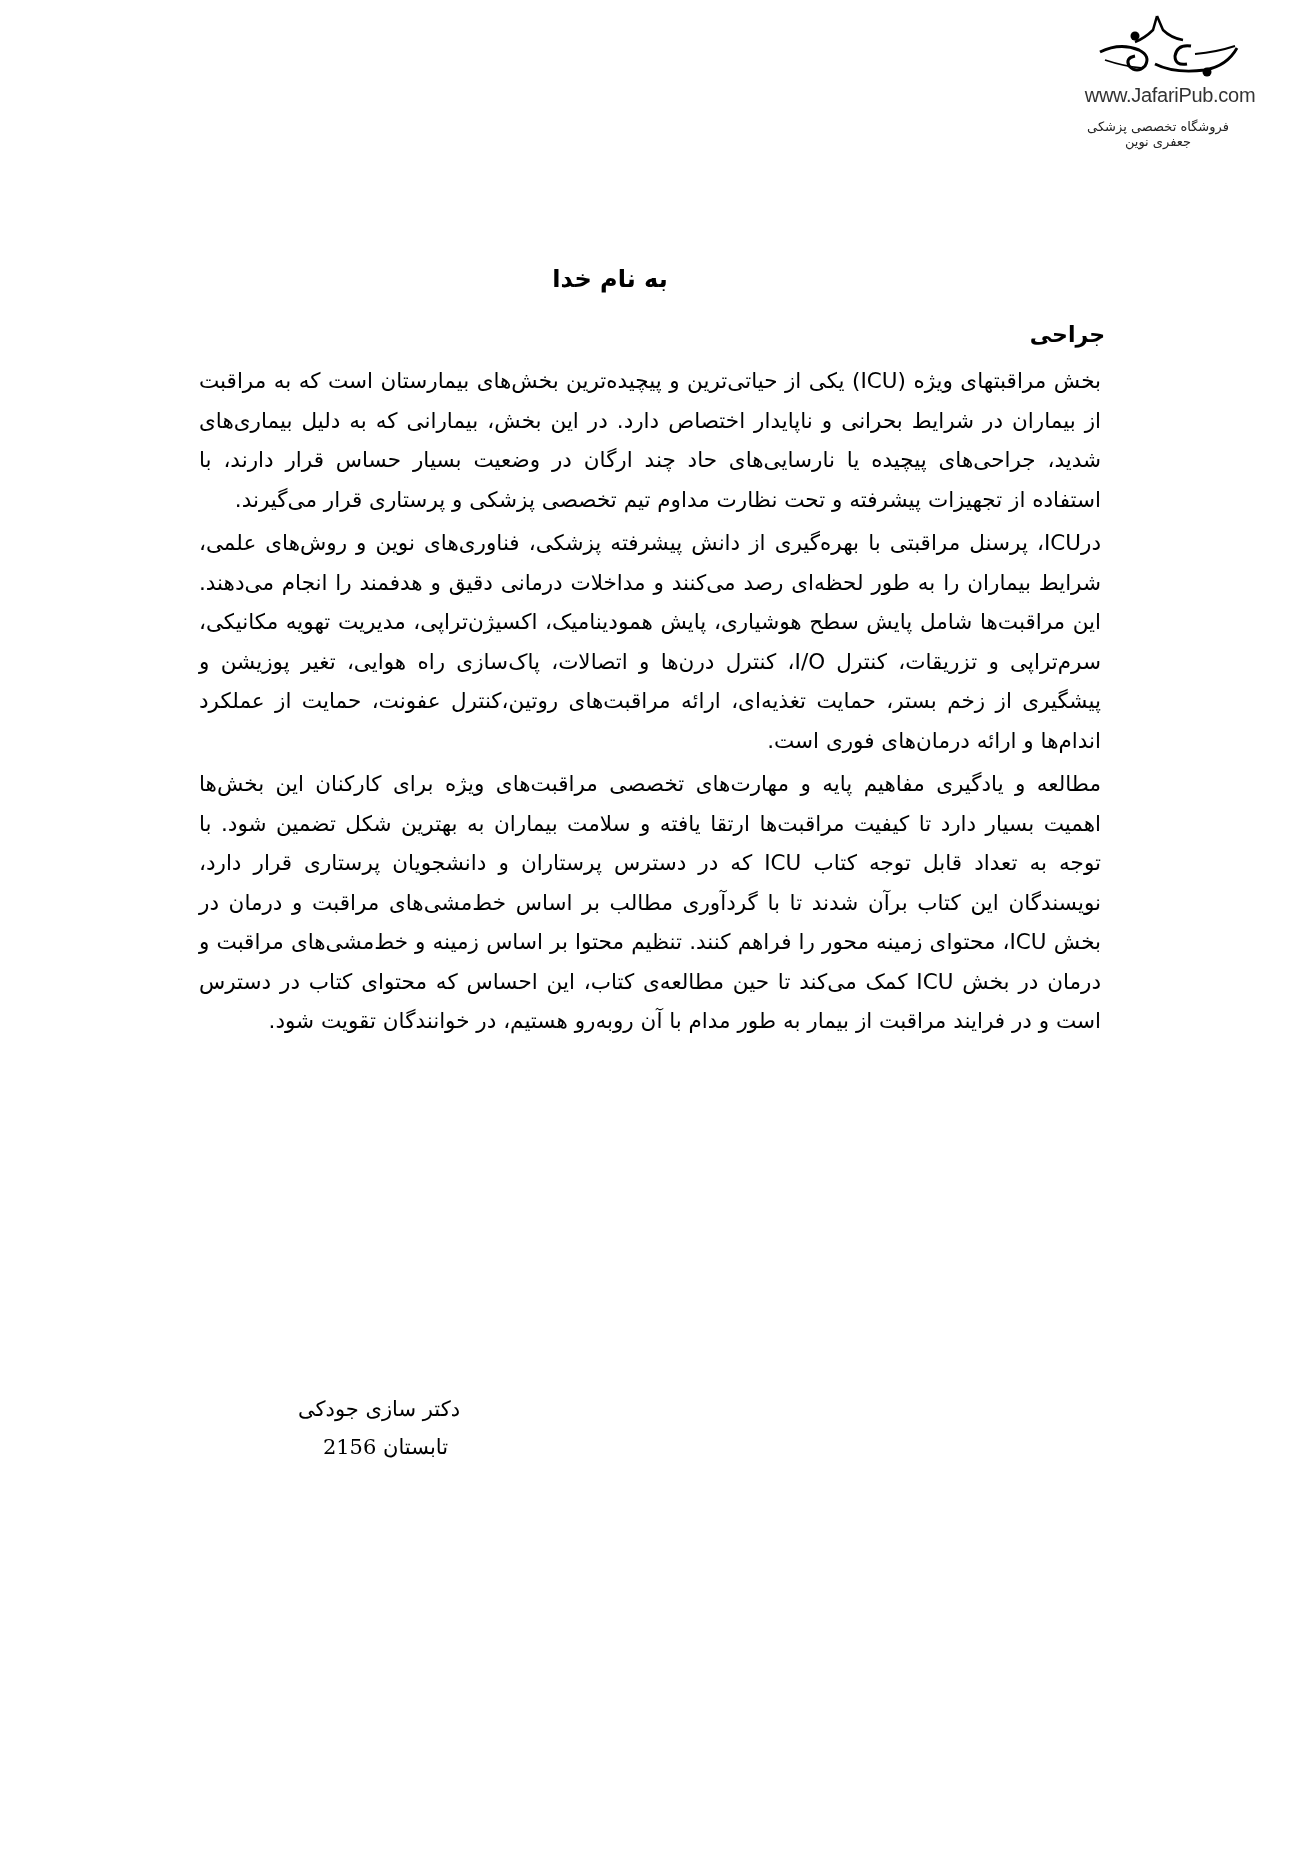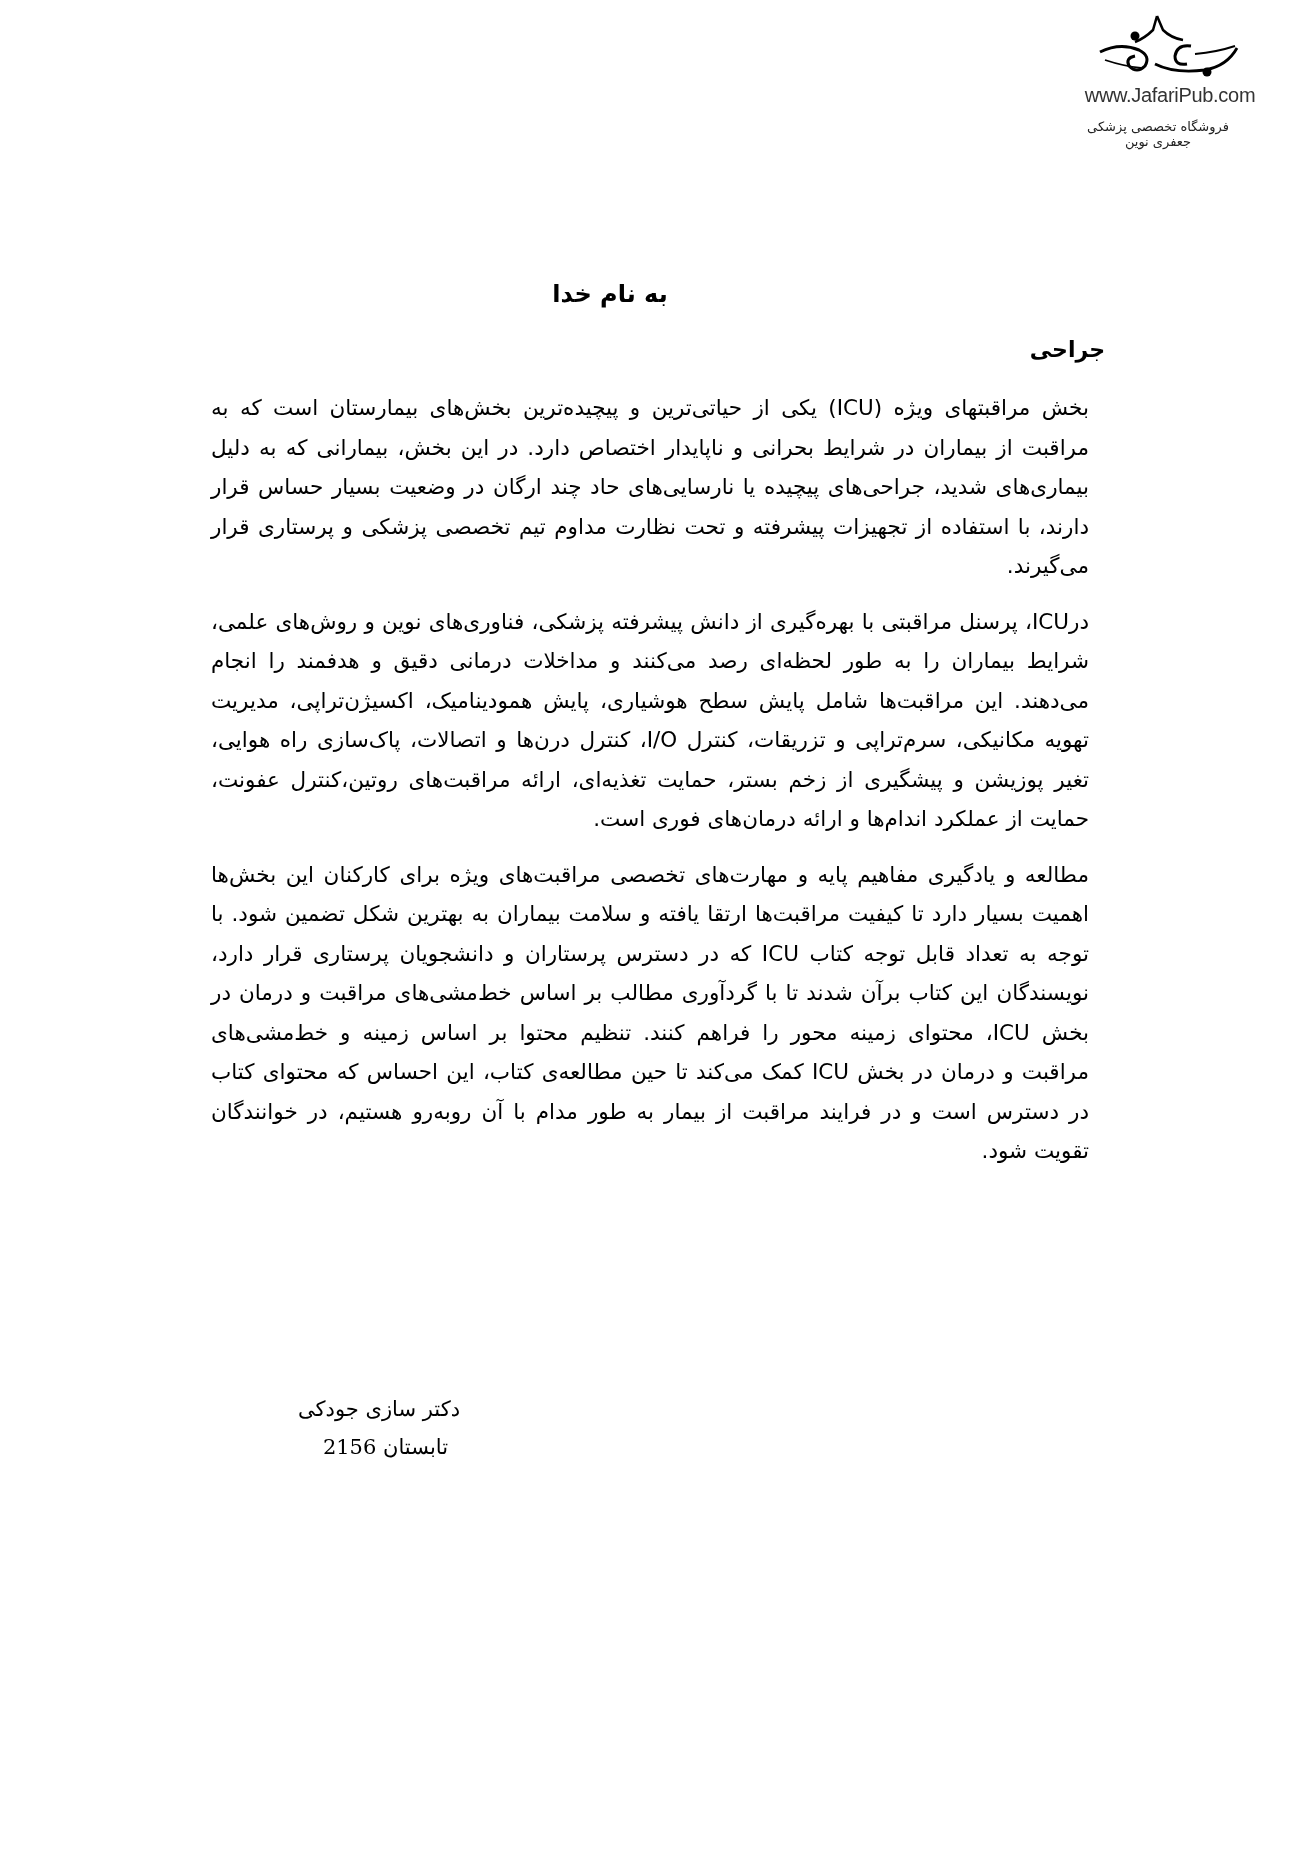--- a/index.html
+++ b/index.html
@@ -40,21 +40,21 @@
       font-size: 13px;
       color: #222222;
       direction: rtl;
       margin-top: 12px;
       position: relative;
       left: -12px;
     }
     .page {
       position: absolute;
       left: 195px;
-      top: 270px;
+      top: 255px;
       width: 910px;
       direction: rtl;
       text-align: justify;
     }
     .page-heading {
       text-align: center;
       font-size: 24px;
       font-weight: bold;
       margin: 0 0 10px 0;
       line-height: 48px;
@@ -63,21 +63,21 @@
     }
     .section-title {
       font-size: 22px;
       font-weight: bold;
       margin: 0;
       line-height: 44px;
     }
     .para {
       font-size: 21.5px;
       line-height: 39.5px;
-      margin: 16px;
+      margin: 4px;
       text-align-last: right;
       unicode-bidi: plaintext;
     }
     .closing {
       font-size: 21.5px;
       line-height: 39.5px;
       margin: 0;
     }
     .signature {
       position: absolute;

